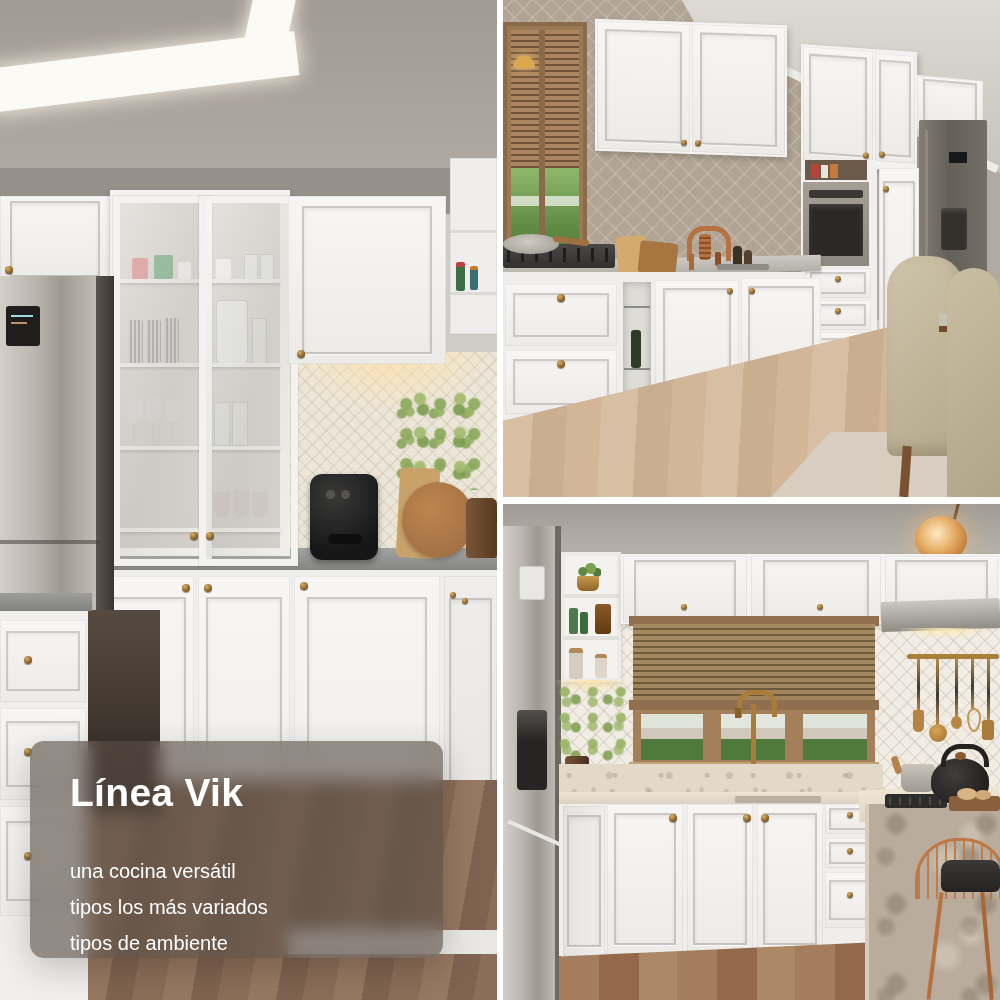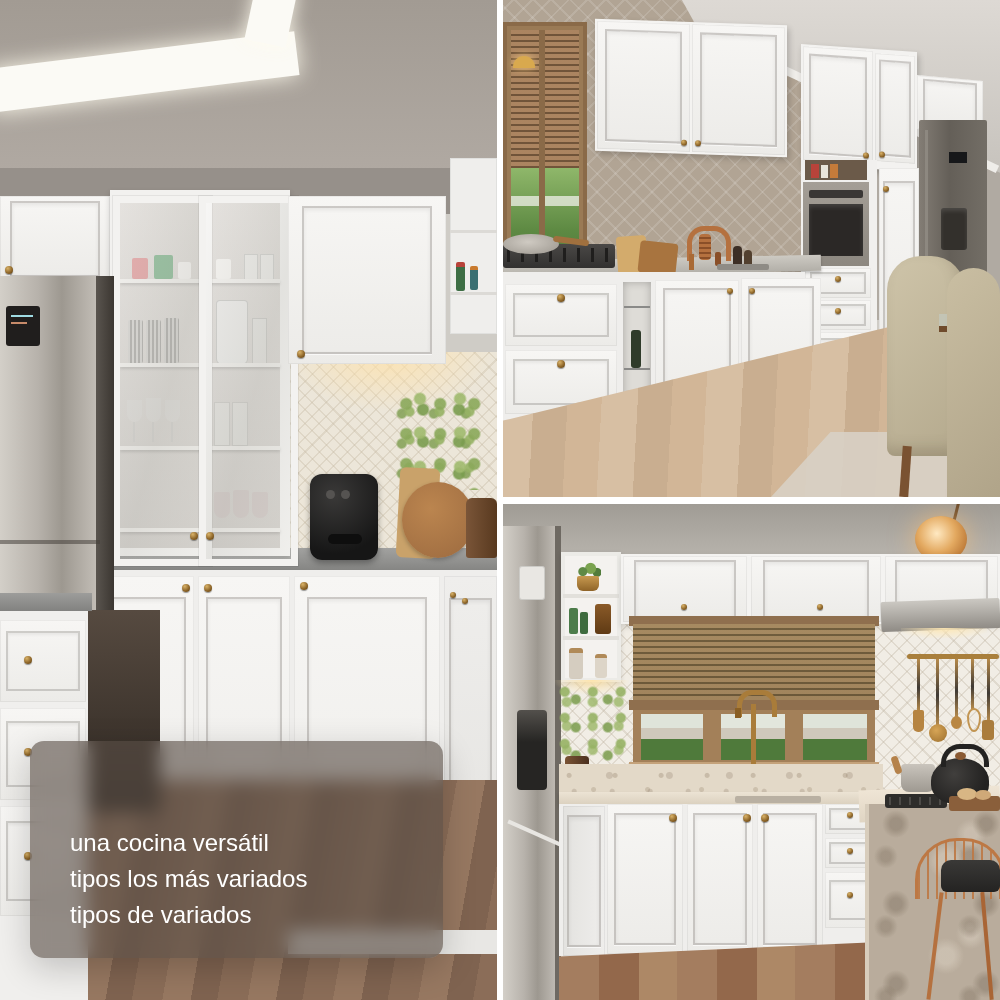--- a/index.html
+++ b/index.html
@@ -25,21 +25,21 @@
   .floor-light{background-image:repeating-linear-gradient(93deg,#d7bfa3 0 36px,#c9ae90 36px 70px,#d2b697 70px 104px),repeating-linear-gradient(3deg,rgba(120,90,60,.18) 0 1px,transparent 1px 14px);}
   .floor-mid{background-image:repeating-linear-gradient(90deg,#a47d5f 0 40px,#93684b 40px 80px,#ad8866 80px 118px),repeating-linear-gradient(0deg,rgba(70,45,30,.22) 0 1px,transparent 1px 13px);}
   .marb{background-color:#e3d9c8;background-image:radial-gradient(circle at 22% 30%,rgba(140,120,95,.30) 0 2px,transparent 3px),radial-gradient(circle at 64% 58%,rgba(140,120,95,.26) 0 2px,transparent 3px),radial-gradient(circle at 84% 22%,rgba(120,100,80,.22) 0 3px,transparent 4px),radial-gradient(circle at 40% 80%,rgba(120,100,80,.22) 0 2px,transparent 3px);background-size:46px 38px,54px 44px,60px 52px,38px 34px;}
   .marb-face{background-color:#b9ac9c;background-image:radial-gradient(circle at 30% 25%,rgba(90,75,58,.28) 0 6px,transparent 14px),radial-gradient(circle at 70% 60%,rgba(220,210,195,.5) 0 8px,transparent 18px),radial-gradient(circle at 20% 75%,rgba(90,75,58,.25) 0 5px,transparent 12px),radial-gradient(circle at 85% 30%,rgba(220,210,195,.45) 0 6px,transparent 15px);background-size:90px 80px,110px 95px,84px 70px,120px 100px;}
   .slats{background-image:repeating-linear-gradient(180deg,rgba(172,133,97,.95) 0 4px,rgba(110,82,56,.95) 4px 6px);}
   .gdoor{border:7px solid #f3f2f0;background:linear-gradient(105deg,rgba(255,255,255,.30),rgba(205,205,200,.42) 55%,rgba(236,236,231,.30));box-shadow:0 0 0 1px rgba(0,0,0,.06);}
 
   
   #overlay{left:30px;top:741px;width:413px;height:217px;border-radius:14px;background:var(--overlay-bg,rgba(88,78,70,.62));backdrop-filter:blur(9px);-webkit-backdrop-filter:blur(9px);box-shadow:0 10px 34px rgba(0,0,0,.20);}
   .ov-title{position:absolute;left:40px;top:30px;font-size:39px;font-weight:bold;color:var(--overlay-text,#fff);letter-spacing:.3px;}
-  .ov-body{position:absolute;left:40px;top:84px;font-size:24px;line-height:36px;color:var(--overlay-text,#fff);}
+  .ov-body{position:absolute;left:40px;top:112px;font-size:20px;line-height:36px;color:var(--overlay-text,#fff);}
 </style>
 </head>
 <body>
 
 <div class="canvas">
 
   <section class="panel" id="p-left">
     <div class="a" style="left:0;top:0;width:497px;height:172px;background:linear-gradient(180deg,#a29b93,#b0a9a2);"></div>
     <div class="a" style="left:-12px;top:50px;width:310px;height:44px;background:#fbfaf5;transform:rotate(-7deg);box-shadow:0 0 22px rgba(255,252,238,.95);"></div>
     <div class="a" style="left:250px;top:-14px;width:42px;height:58px;background:#fbfaf5;transform:rotate(12deg);box-shadow:0 0 18px rgba(255,252,238,.9);"></div>
@@ -127,24 +127,25 @@
     <div class="a" style="left:0;top:593px;width:92px;height:18px;background:linear-gradient(180deg,#9d9d9b,#828280);"></div>
     <div class="a" style="left:0;top:611px;width:88px;height:389px;background:#f0efed;"></div>
     <div class="a drawer" style="left:0;top:620px;width:86px;height:82px;"></div>
     <div class="a drawer" style="left:0;top:708px;width:86px;height:92px;"></div>
     <div class="a drawer" style="left:0;top:806px;width:86px;height:110px;"></div>
     <i class="a kn" style="left:24px;top:656px;"></i>
     <i class="a kn" style="left:24px;top:748px;"></i>
     <i class="a kn" style="left:24px;top:852px;"></i>
 
     <div class="a" id="overlay">
+      <div class="ov-title">Línea Vik</div>
       <div class="ov-body">
         <div>una cocina versátil</div>
         <div>tipos los más variados</div>
-        <div>tipos de variados</div>
+        <div>tipos de ambiente</div>
       </div>
     </div>
   </section>
 
   <section class="panel" id="p-tr">
     <div class="a chev-taupe" style="left:0;top:0;width:372px;height:320px;"></div>
     <div class="a" style="left:368px;top:0;width:129px;height:320px;background:#b0aaa2;"></div>
     <div class="a" style="left:0;top:0;width:497px;height:180px;background:linear-gradient(180deg,#ddd9d4,#c6c2bc);clip-path:polygon(36% 0,100% 0,100% 96%,39% 15%);"></div>
     <div class="a" style="left:188px;top:22px;width:340px;height:8px;background:#efede9;transform:rotate(25deg);transform-origin:left top;"></div>
 

